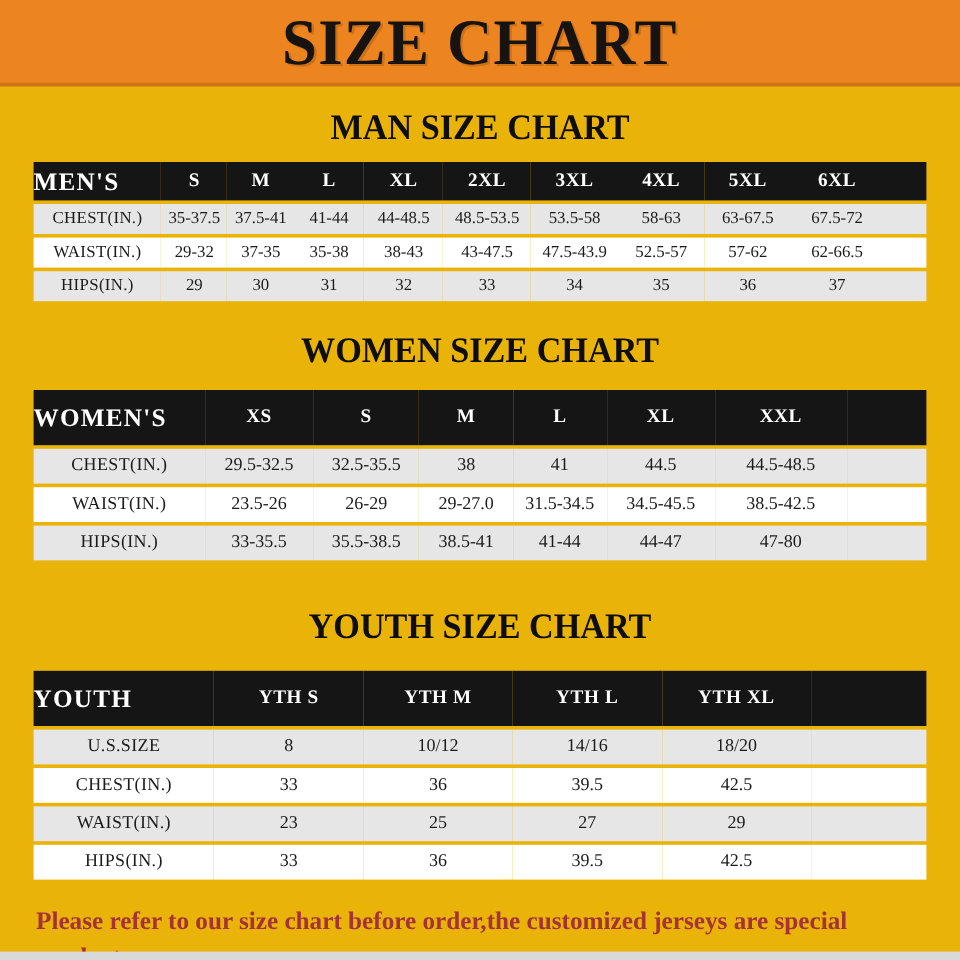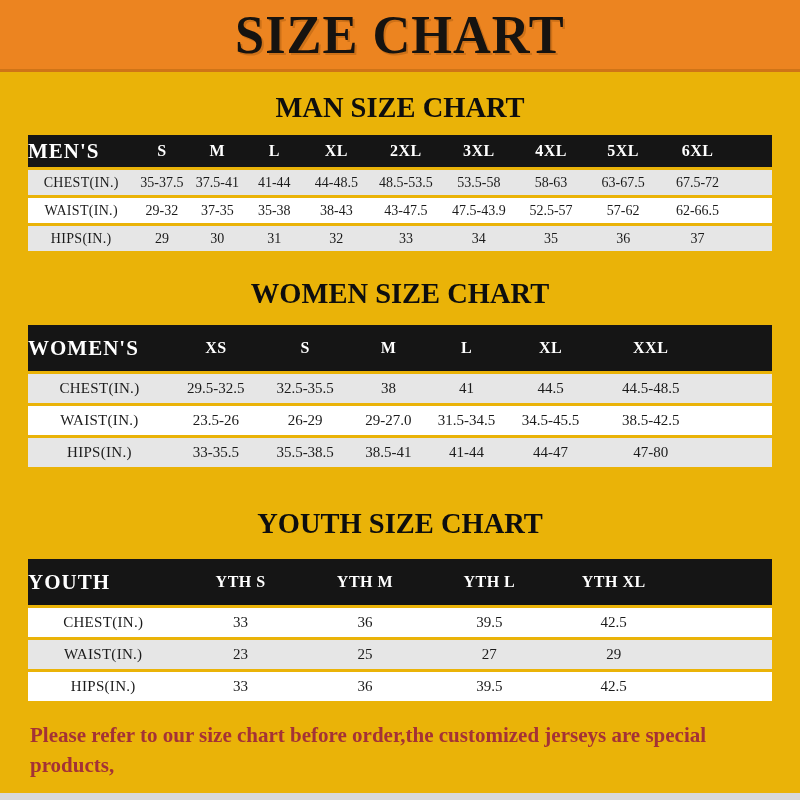--- a/index.html
+++ b/index.html
@@ -204,20 +204,28 @@
             <tr class="bar">
               <th class="bar-label">YOUTH</th>
               <th class="col-head">YTH S</th>
               <th class="col-head">YTH M</th>
               <th class="col-head">YTH L</th>
               <th class="col-head">YTH XL</th>
               <th class="trail"></th>
             </tr>
           </thead>
           <tbody>
+            <tr class="row-gray">
+              <td class="row-label">U.S.SIZE</td>
+              <td class="val">8</td>
+              <td class="val">10/12</td>
+              <td class="val">14/16</td>
+              <td class="val">18/20</td>
+              <td class="trail"></td>
+            </tr>
             <tr class="row-white">
               <td class="row-label">CHEST(IN.)</td>
               <td class="val">33</td>
               <td class="val">36</td>
               <td class="val">39.5</td>
               <td class="val">42.5</td>
               <td class="trail"></td>
             </tr>
             <tr class="row-gray">
               <td class="row-label">WAIST(IN.)</td>

